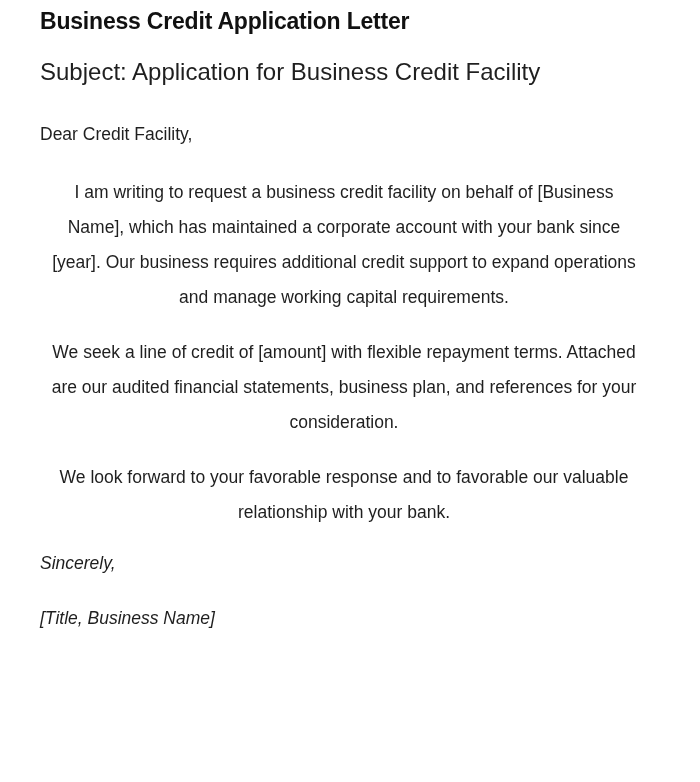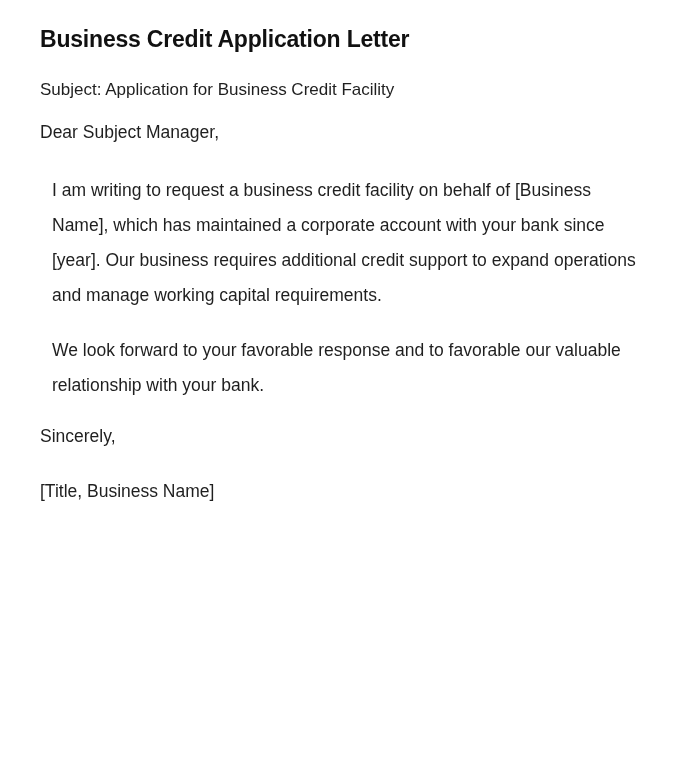--- a/index.html
+++ b/index.html
@@ -11,78 +11,80 @@
     width: 700px;
     height: 782px;
     font-family: "Liberation Sans", sans-serif;
     color: #1a1a1a;
     overflow: hidden;
   }
   .letter {
     box-sizing: border-box;
     width: 688px;
     min-height: 782px;
-    padding: 24px 40px 40px 40px;
+    padding: 6px 40px 40px 40px;
     background: #ffffff;
   }
   .letter-title {
     font-size: 23px;
     font-weight: bold;
     line-height: 30px;
     color: #111111;
     letter-spacing: -0.2px;
     margin: 0 0 22px 0;
     max-width: 600px;
   }
   .letter-subject {
-    font-size: 17px;
+    font-size: 24px;
     line-height: 27px;
     color: #1f1f1f;
-    margin: 0 0 16px 0;
+    margin: 0 0 36px 0;
     max-width: 600px;
   }
   .letter-salutation {
     font-size: 17.5px;
     line-height: 27px;
     color: #1f1f1f;
     margin: 0 0 27px 0;
     max-width: 600px;
   }
   .letter-para {
     font-size: 17.5px;
     line-height: 35px;
     color: #1f1f1f;
-    margin: 0 0 20px 12px;
+    margin: 0 0 20px 4px;
     max-width: 600px;
-    text-align: left;
+    text-align: center;
   }
   .letter-signoff {
     font-size: 17.5px;
     line-height: 27px;
     color: #1f1f1f;
     margin: 0 0 28px 0;
     max-width: 600px;
+    font-style: italic;
   }
   .letter-signoff.last {
     margin-bottom: 16px;
   }
 </style>
 </head>
 <body>
 
 <div class="letter">
 
   <h1 class="letter-title">Business Credit Application Letter</h1>
 
   <p class="letter-subject">Subject: Application for Business Credit Facility</p>
 
-  <p class="letter-salutation">Dear Subject Manager,</p>
+  <p class="letter-salutation">Dear Credit Facility,</p>
 
   <p class="letter-para">I am writing to request a business credit facility on behalf of [Business Name], which has maintained a corporate account with your bank since [year]. Our business requires additional credit support to expand operations and manage working capital requirements.</p>
 
+  <p class="letter-para">We seek a line of credit of [amount] with flexible repayment terms. Attached are our audited financial statements, business plan, and references for your consideration.</p>
 
   <p class="letter-para">We look forward to your favorable response and to favorable our valuable relationship with your bank.</p>
 
   <p class="letter-signoff">Sincerely,</p>
 
 
   <p class="letter-signoff last">[Title, Business Name]</p>
 
 </div>
 

